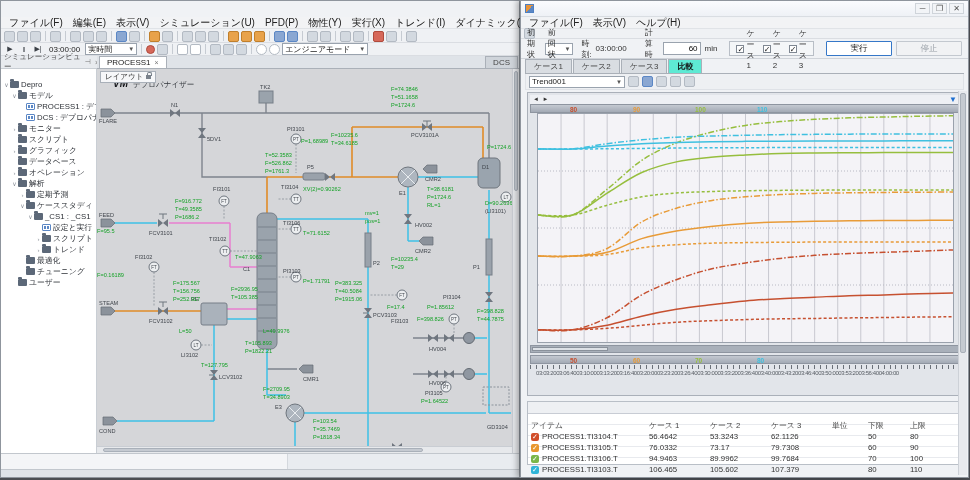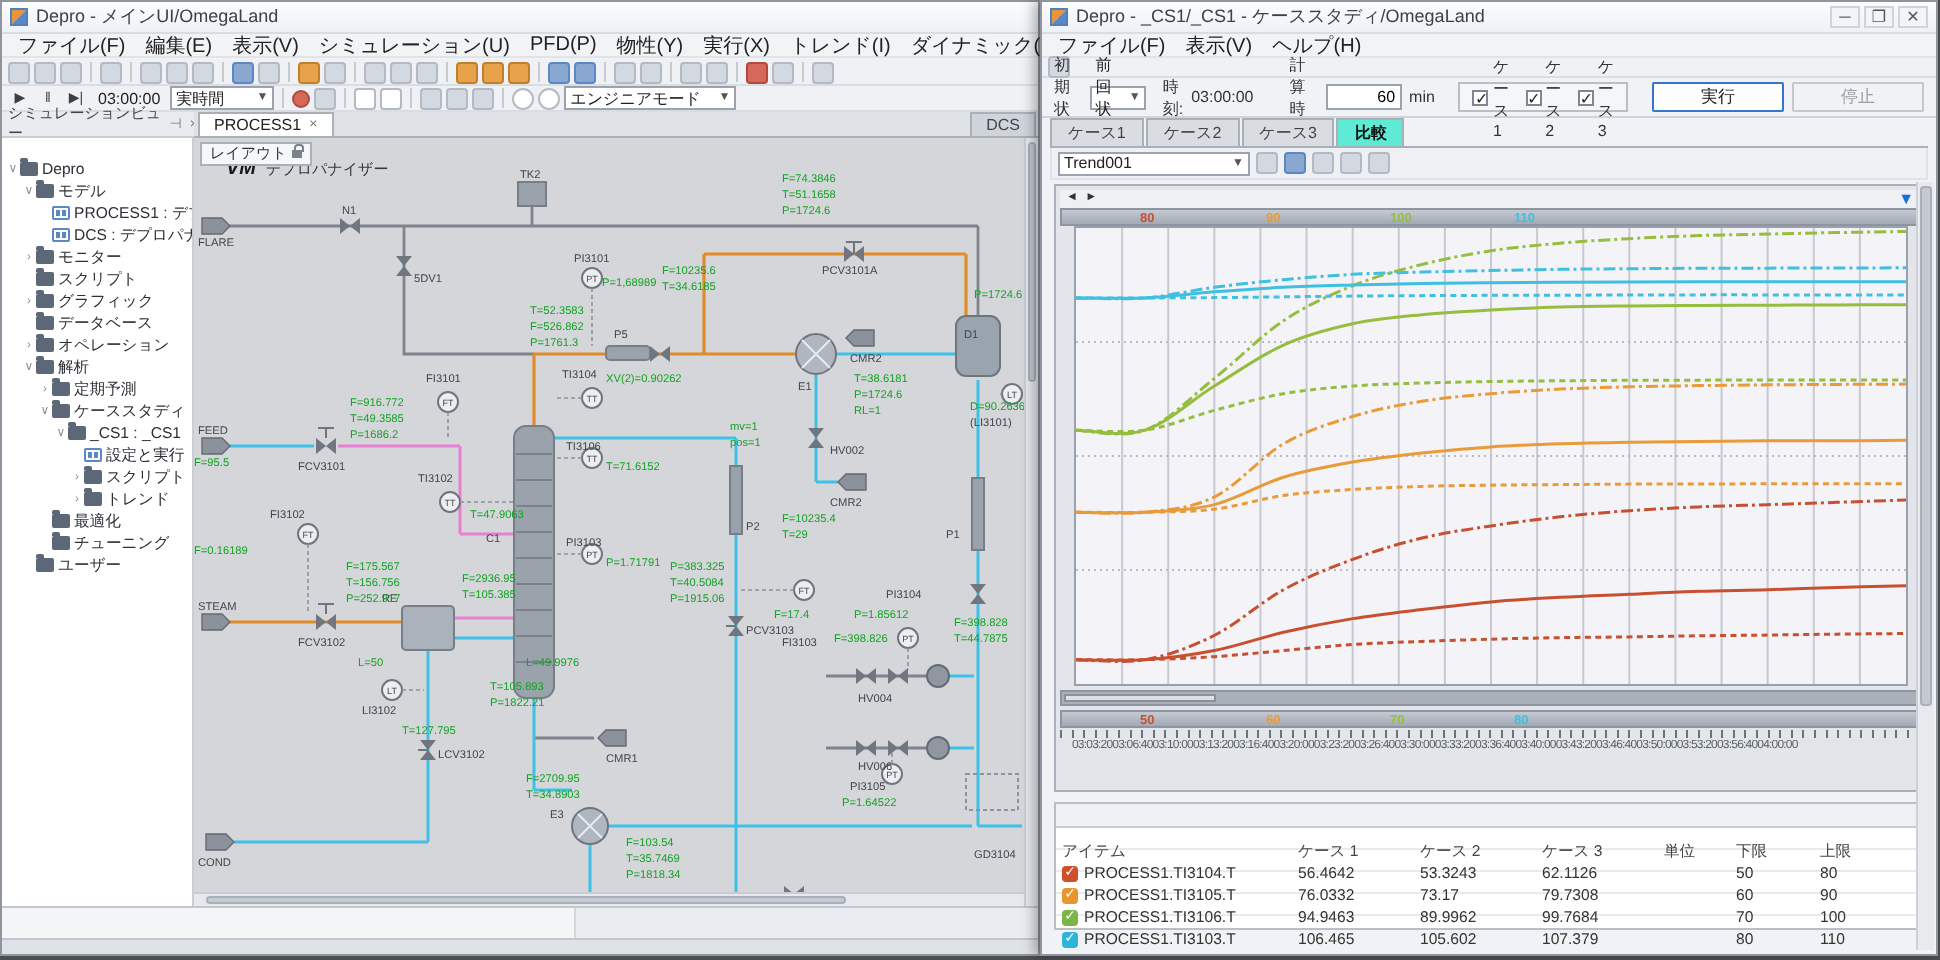--- a/index.html
+++ b/index.html
@@ -93,24 +93,20 @@
   .tc{padding:0 3px;white-space:nowrap;overflow:hidden;flex:none;display:flex;align-items:center;gap:3px;margin-top:35px;}
   .c0{width:118px;}.c1,.c2,.c3{width:61px;}.c4{width:36px;}.c5{width:42px;}.c6{width:44px;}
   .rowck{width:8px;height:8px;border-radius:2px;color:#fff;font-size:7px;line-height:8px;text-align:center;flex:none;}
   #rw-vscroll{position:absolute;right:1px;top:90px;bottom:2px;width:9px;background:#e8eaee;border-left:1px solid #cdd1d7;}
   #rw-vscroll .vthumb{left:1px;right:1px;top:2px;height:260px;}
 </style>
 </head>
 <body>
 
 <div class="win" id="lw">
-  <div class="titlebar">
-    <span class="appico"></span>
-    <span>Depro - メインUI/OmegaLand</span>
-  </div>
   <div class="menubar" id="lw-menu" style="top:16px">
       <span class="menu-item">ファイル(F)</span>
       <span class="menu-item">編集(E)</span>
       <span class="menu-item">表示(V)</span>
       <span class="menu-item">シミュレーション(U)</span>
       <span class="menu-item">PFD(P)</span>
       <span class="menu-item">物性(Y)</span>
       <span class="menu-item">実行(X)</span>
       <span class="menu-item">トレンド(I)</span>
       <span class="menu-item">ダイナミック(D)</span>
@@ -512,21 +508,20 @@
 
   <div class="statusbar">
     <div class="cell"></div>
       <div class="grip"></div>
   </div>
 </div>
 
 <div class="win" id="rw">
   <div class="titlebar">
     <span class="appico"></span>
-    <span>Depro - _CS1/_CS1 - ケーススタディ/OmegaLand</span>
     <span class="winbtns">
       <span class="winbtn">─</span>
       <span class="winbtn">❐</span>
       <span class="winbtn">✕</span>
     </span>
   </div>
   <div class="menubar" id="rw-menu" style="top:17px;height:11px">
       <span class="menu-item">ファイル(F)</span>
       <span class="menu-item">表示(V)</span>
       <span class="menu-item">ヘルプ(H)</span>

